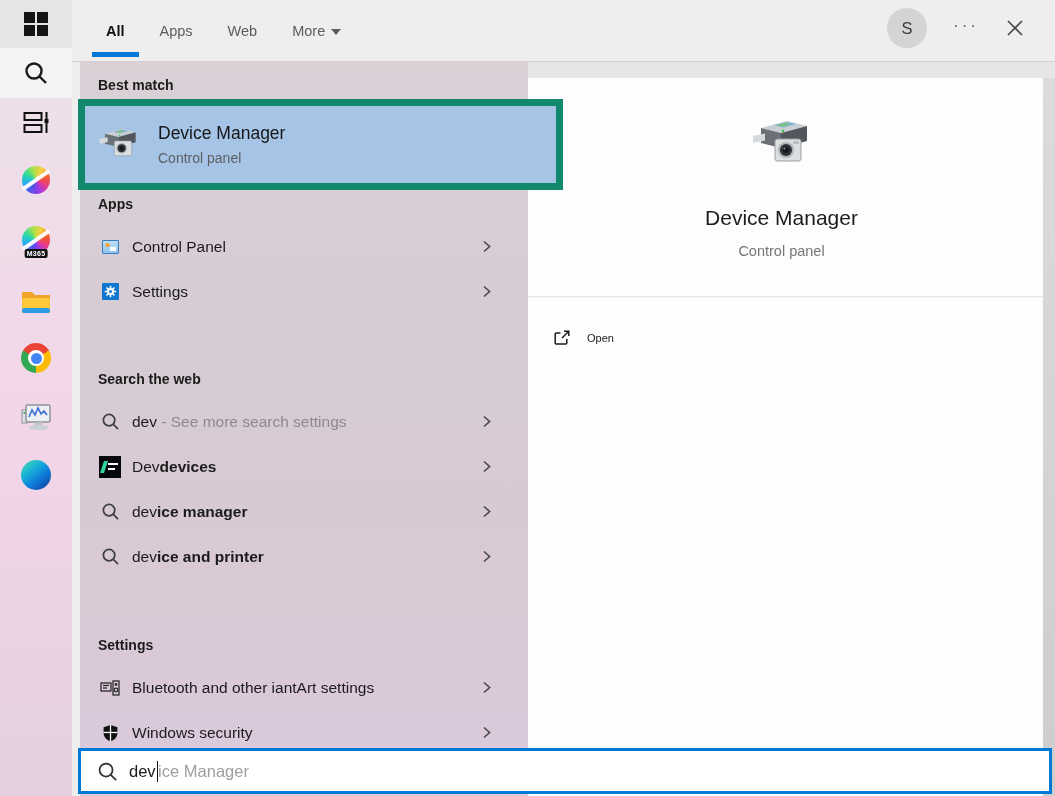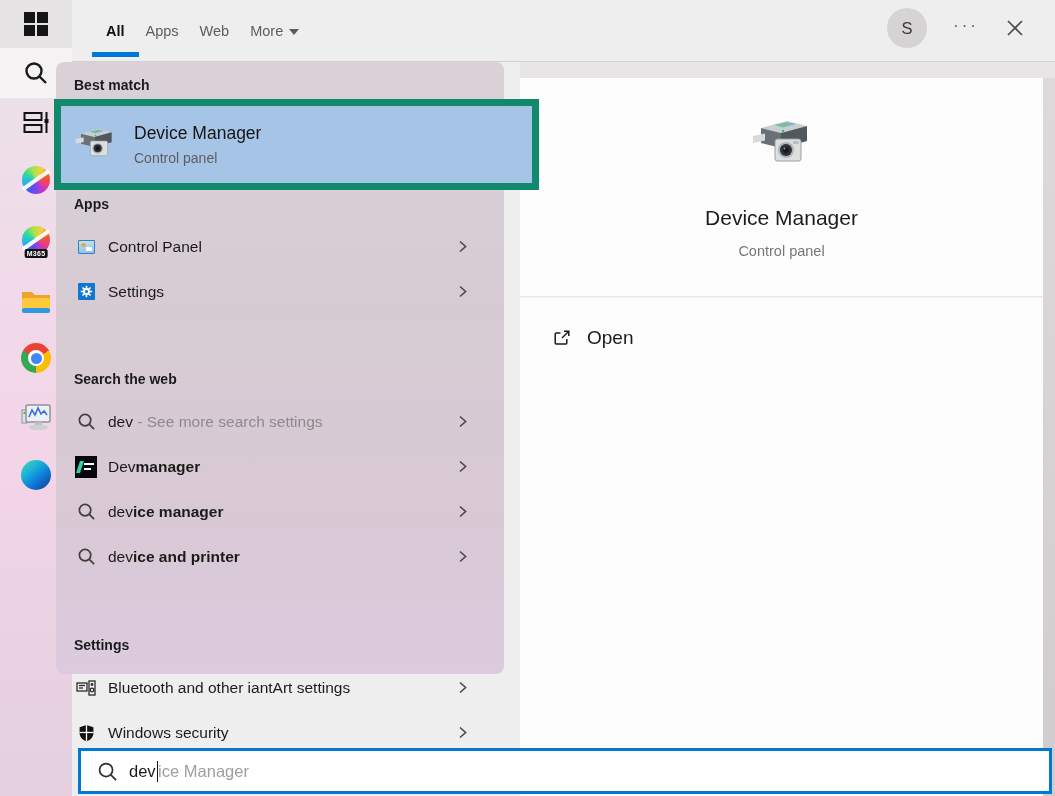--- a/index.html
+++ b/index.html
@@ -24,34 +24,34 @@
     font-size:7px; font-weight:bold; line-height:9px; padding:0 2px; border-radius:2px; letter-spacing:.3px; }
   .chrome-ico { width:30px; height:30px; border-radius:50%; position:relative;
     background:conic-gradient(from 60deg,#fbbc05 0 120deg,#34a853 0 240deg,#ea4335 0 360deg); }
   .chrome-ico::before { content:""; position:absolute; left:7px; top:7px; width:16px; height:16px; border-radius:50%; background:#fff; }
   .chrome-ico::after { content:""; position:absolute; left:9.5px; top:9.5px; width:11px; height:11px; border-radius:50%; background:#4285f4; }
   .edge-ico { width:30px; height:30px; border-radius:50%;
     background:linear-gradient(140deg,#45d6b2 5%,#18b0d8 35%,#0d7ad8 62%,#1146a0 92%); }
 
   
   .header { position:absolute; left:72px; top:0; width:983px; height:62px; background:#efeeee; border-bottom:1px solid #d2d0d1; }
-  .tabs { position:absolute; left:0; top:0; height:100%; display:flex; align-items:flex-start; padding-left:34px; gap:21px; }
+  .tabs { position:absolute; left:0; top:0; height:100%; display:flex; align-items:flex-start; padding-left:34px; gap:35px; }
   .tab { position:relative; height:100%; display:flex; align-items:center; font-size:14.5px; color:#5d5c5c; cursor:pointer; gap:6px; }
   .tab.active { color:#111; font-weight:bold; }
   .tab.active::after { content:""; position:absolute; left:-14px; right:-14px; bottom:4px; height:5px; background:#0078d7; }
   .caret-down { width:0; height:0; border-left:5.5px solid transparent; border-right:5.5px solid transparent; border-top:6px solid #5d5c5c; margin-top:2px; }
   .hctrl { position:absolute; right:30px; top:0; height:56px; display:flex; align-items:center; gap:26px; }
   .avatar { width:40px; height:40px; border-radius:50%; background:#d5d3d4; color:#3a3a3a; display:flex; align-items:center; justify-content:center;
     font-size:16.5px; cursor:pointer; }
   .ellipsis { color:#5a5a5a; font-size:17px; letter-spacing:3px; cursor:pointer; line-height:1; padding-bottom:6px; }
   .close-btn { cursor:pointer; display:flex; }
 
   
-  .left-panel { position:absolute; left:56px; top:62px; width:448px; height:612px;
-    background:linear-gradient(180deg,#dad1d7 0%,#d6cbd3 40%,#d9c9d5 75%,#dccade 100%);border-radius:8px; }
+  .left-panel { position:absolute; left:80px; top:62px; width:448px; height:734px;
+    background:linear-gradient(180deg,#dad1d7 0%,#d6cbd3 40%,#d9c9d5 75%,#dccade 100%); }
   .sec-label { position:absolute; left:18px; font-size:14px; font-weight:bold; color:#1b1b1b; }
   .rows { position:absolute; left:0; right:0; }
   .row { height:45px; display:flex; align-items:center; padding:0 34px 0 18px; cursor:pointer; }
   .ricon { width:24px; display:flex; justify-content:center; align-items:center; margin-right:10px; flex:0 0 24px; }
   .rlabel { font-size:15.5px; color:#1b1b1b; white-space:nowrap; }
   .rlabel .cm { font-weight:bold; }
   .rlabel .hint { color:#8b8b8b; }
   .chev { margin-left:auto; display:flex; }
 
   
@@ -75,21 +75,21 @@
 
   
   .strip-under-header { position:absolute; left:520px; top:62px; width:535px; height:16px; background:#e7e5e6; }
   .right-strip { position:absolute; left:1043px; top:78px; width:12px; height:718px; background:linear-gradient(180deg,#dddadb,#cfccce); }
   .right-panel { position:absolute; left:520px; top:78px; width:523px; height:718px; background:#fdfdfd; }
   .dm-big { position:absolute; left:50%; transform:translateX(-50%); top:36px; }
   .pv-title { position:absolute; left:0; right:0; top:128px; text-align:center; font-size:21px; color:#1c1c1c; }
   .pv-sub { position:absolute; left:0; right:0; top:165px; text-align:center; font-size:14.5px; color:#767676; }
   .pv-div { position:absolute; left:0; right:0; top:218px; height:1px; background:#e6e6e6; box-shadow:0 1px 0 #f4f4f4; }
   .pv-open { position:absolute; left:0; right:0; top:240px; height:40px; display:flex; align-items:center; padding-left:32px; gap:15px; cursor:pointer; }
-  .pv-open-label { font-size:19px; color:#1b1b1b; }
+  .pv-open-label { font-size:11px; color:#1b1b1b; }
 
   
   .searchbar { position:absolute; left:78px; top:748px; width:974px; height:46px; background:#fff; border:3px solid #0078d4; z-index:10;
     display:flex; align-items:center; padding-left:16px; cursor:text; }
   .sb-icon { margin-right:11px; display:flex; }
   .sb-text { font-size:16.5px; color:#1b1b1b; display:flex; align-items:center; }
   .sb-caret { display:inline-block; width:1.5px; height:21px; background:#111; margin-left:1px; }
   .sb-suggest { color:#9e9e9e; }
 </style>
 </head>
@@ -294,21 +294,21 @@
         </span>
       </div>
       <div class="row">
         <span class="ricon">
             <span class="da-ico">
               <span class="da-mark"></span>
               <span class="da-l1"></span>
               <span class="da-l2"></span>
             </span>
           </span>
-        <span class="rlabel"><span>Dev</span><span class="cm">manager</span></span>
+        <span class="rlabel"><span>Dev</span><span class="cm">devices</span></span>
         <span class="chev">
           <svg width="15" height="15" viewBox="0 0 24 24" fill="none" stroke="#4a4a4a" stroke-width="2.6">
               <polyline points="8,4 17,12 8,20"></polyline>
             </svg>
         </span>
       </div>
       <div class="row">
         <span class="ricon">
           <svg width="19" height="19" viewBox="0 0 20 20" fill="none" stroke="#3f3f3f" stroke-width="1.8">
             <circle cx="8.5" cy="8.5" r="6"></circle>

